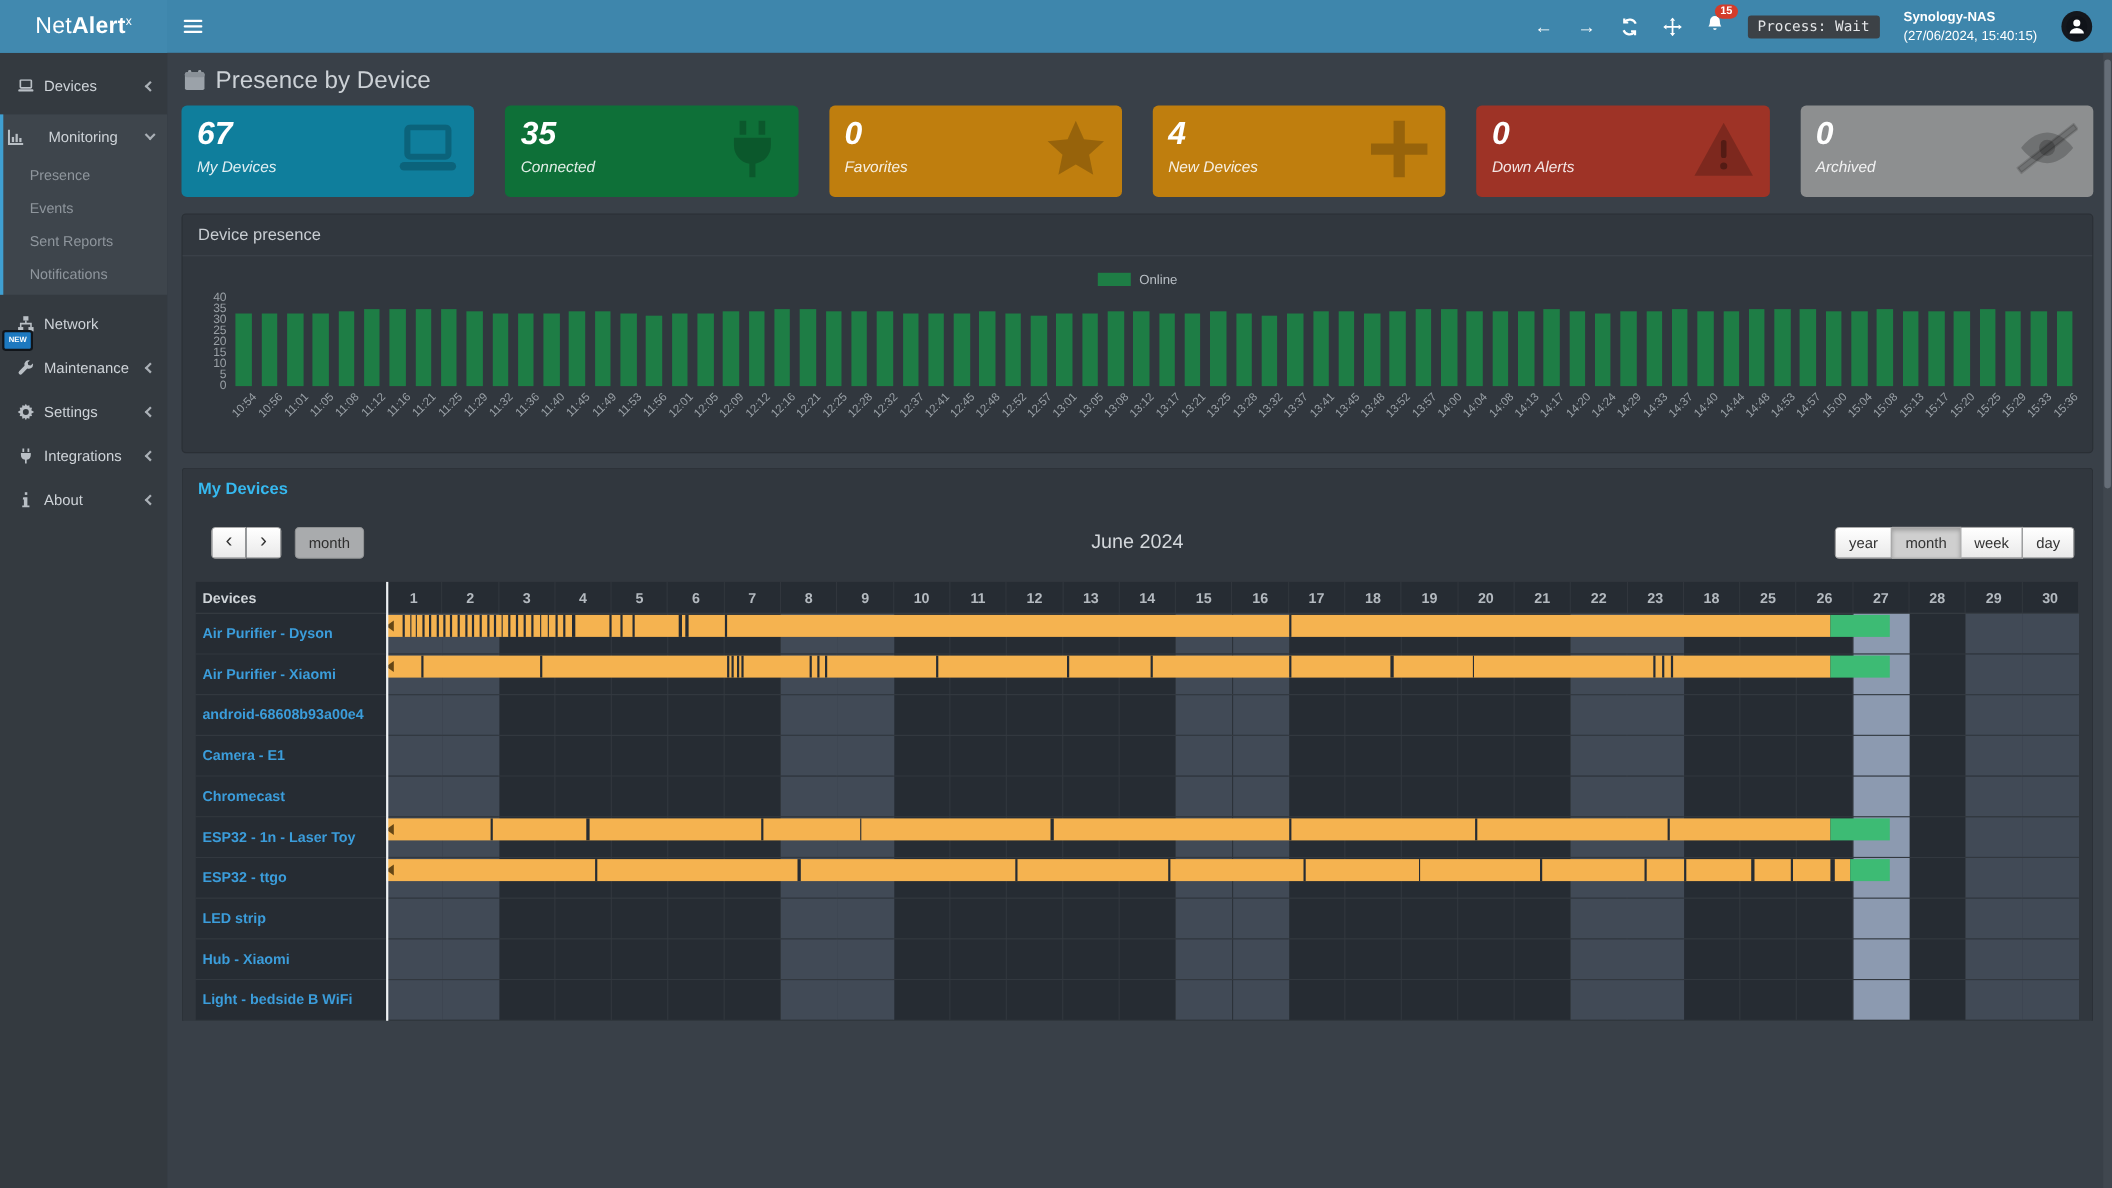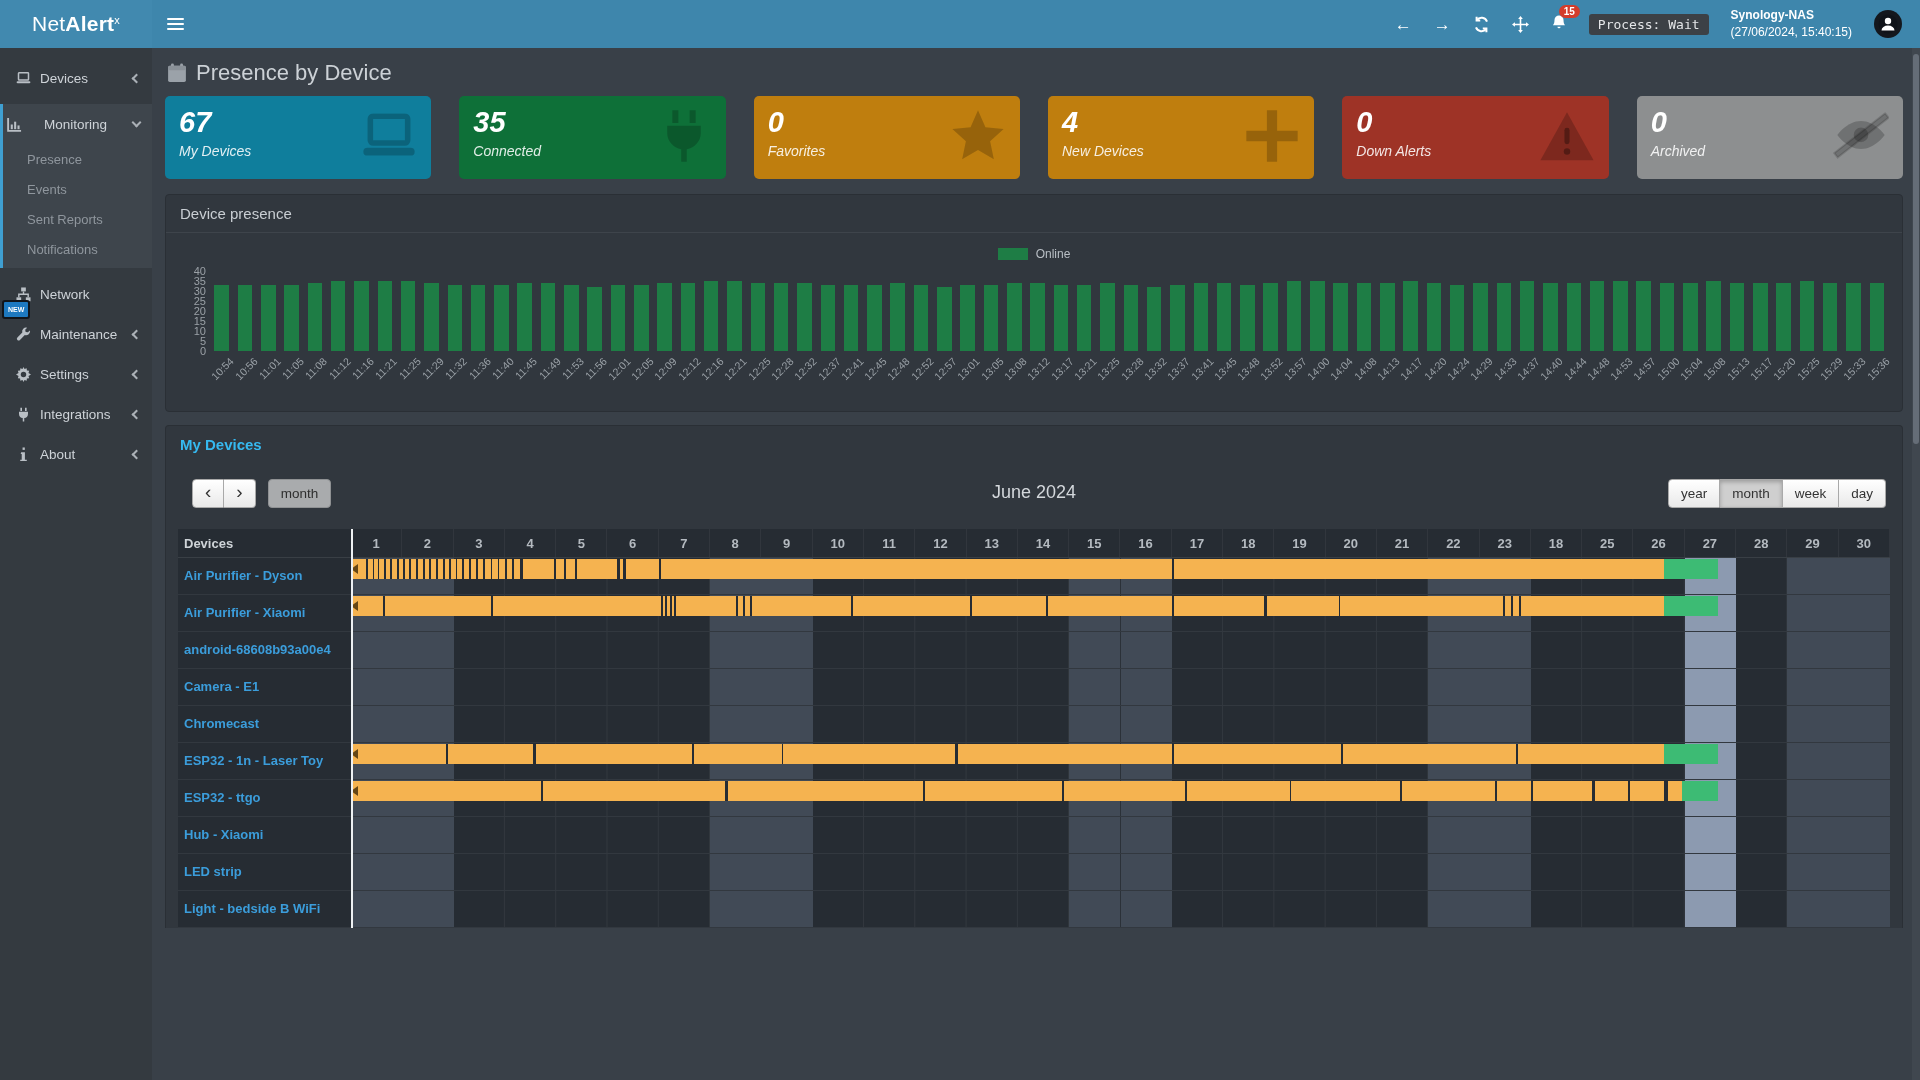--- a/index.html
+++ b/index.html
@@ -1026,37 +1026,37 @@
                 <div class="gapline" style="left: 74.3333%; width: 0.133333%;"></div>
                 <div class="gapline" style="left: 76.6667%; width: 0.133333%;"></div>
                 <div class="gapline" style="left: 80.6667%; width: 0.133333%;"></div>
                 <div class="gapline" style="left: 83%; width: 0.1%;"></div>
                 <div class="gapline" style="left: 85.3333%; width: 0.266667%;"></div>
                 <div class="seg seg-now" style="left: 86.5%; width: 2.33333%; background: rgb(61, 187, 116);"></div>
                 <div class="fromleft" style="left: 0%;"></div>
               </div>
             </div>
             <div class="cal-row">
-              <div class="devname">Hub - Xiaomi</div>
+              <div class="devname">LED strip</div>
               <div class="rowgrid">
                 <div class="shade shade-we" style="left: 0%; width: 3.33333%;"></div>
                 <div class="shade shade-we" style="left: 3.33333%; width: 3.33333%;"></div>
                 <div class="shade shade-we" style="left: 23.3333%; width: 3.33333%;"></div>
                 <div class="shade shade-we" style="left: 26.6667%; width: 3.33333%;"></div>
                 <div class="shade shade-we" style="left: 46.6667%; width: 3.33333%;"></div>
                 <div class="shade shade-we" style="left: 50%; width: 3.33333%;"></div>
                 <div class="shade shade-we" style="left: 70%; width: 3.33333%;"></div>
                 <div class="shade shade-we" style="left: 73.3333%; width: 3.33333%;"></div>
                 <div class="shade shade-we" style="left: 93.3333%; width: 3.33333%;"></div>
                 <div class="shade shade-we" style="left: 96.6667%; width: 3.33333%;"></div>
                 <div class="shade shade-today" style="left: 86.6667%; width: 3.33333%;"></div>
               </div>
             </div>
             <div class="cal-row">
-              <div class="devname">LED strip</div>
+              <div class="devname">Hub - Xiaomi</div>
               <div class="rowgrid">
                 <div class="shade shade-we" style="left: 0%; width: 3.33333%;"></div>
                 <div class="shade shade-we" style="left: 3.33333%; width: 3.33333%;"></div>
                 <div class="shade shade-we" style="left: 23.3333%; width: 3.33333%;"></div>
                 <div class="shade shade-we" style="left: 26.6667%; width: 3.33333%;"></div>
                 <div class="shade shade-we" style="left: 46.6667%; width: 3.33333%;"></div>
                 <div class="shade shade-we" style="left: 50%; width: 3.33333%;"></div>
                 <div class="shade shade-we" style="left: 70%; width: 3.33333%;"></div>
                 <div class="shade shade-we" style="left: 73.3333%; width: 3.33333%;"></div>
                 <div class="shade shade-we" style="left: 93.3333%; width: 3.33333%;"></div>

